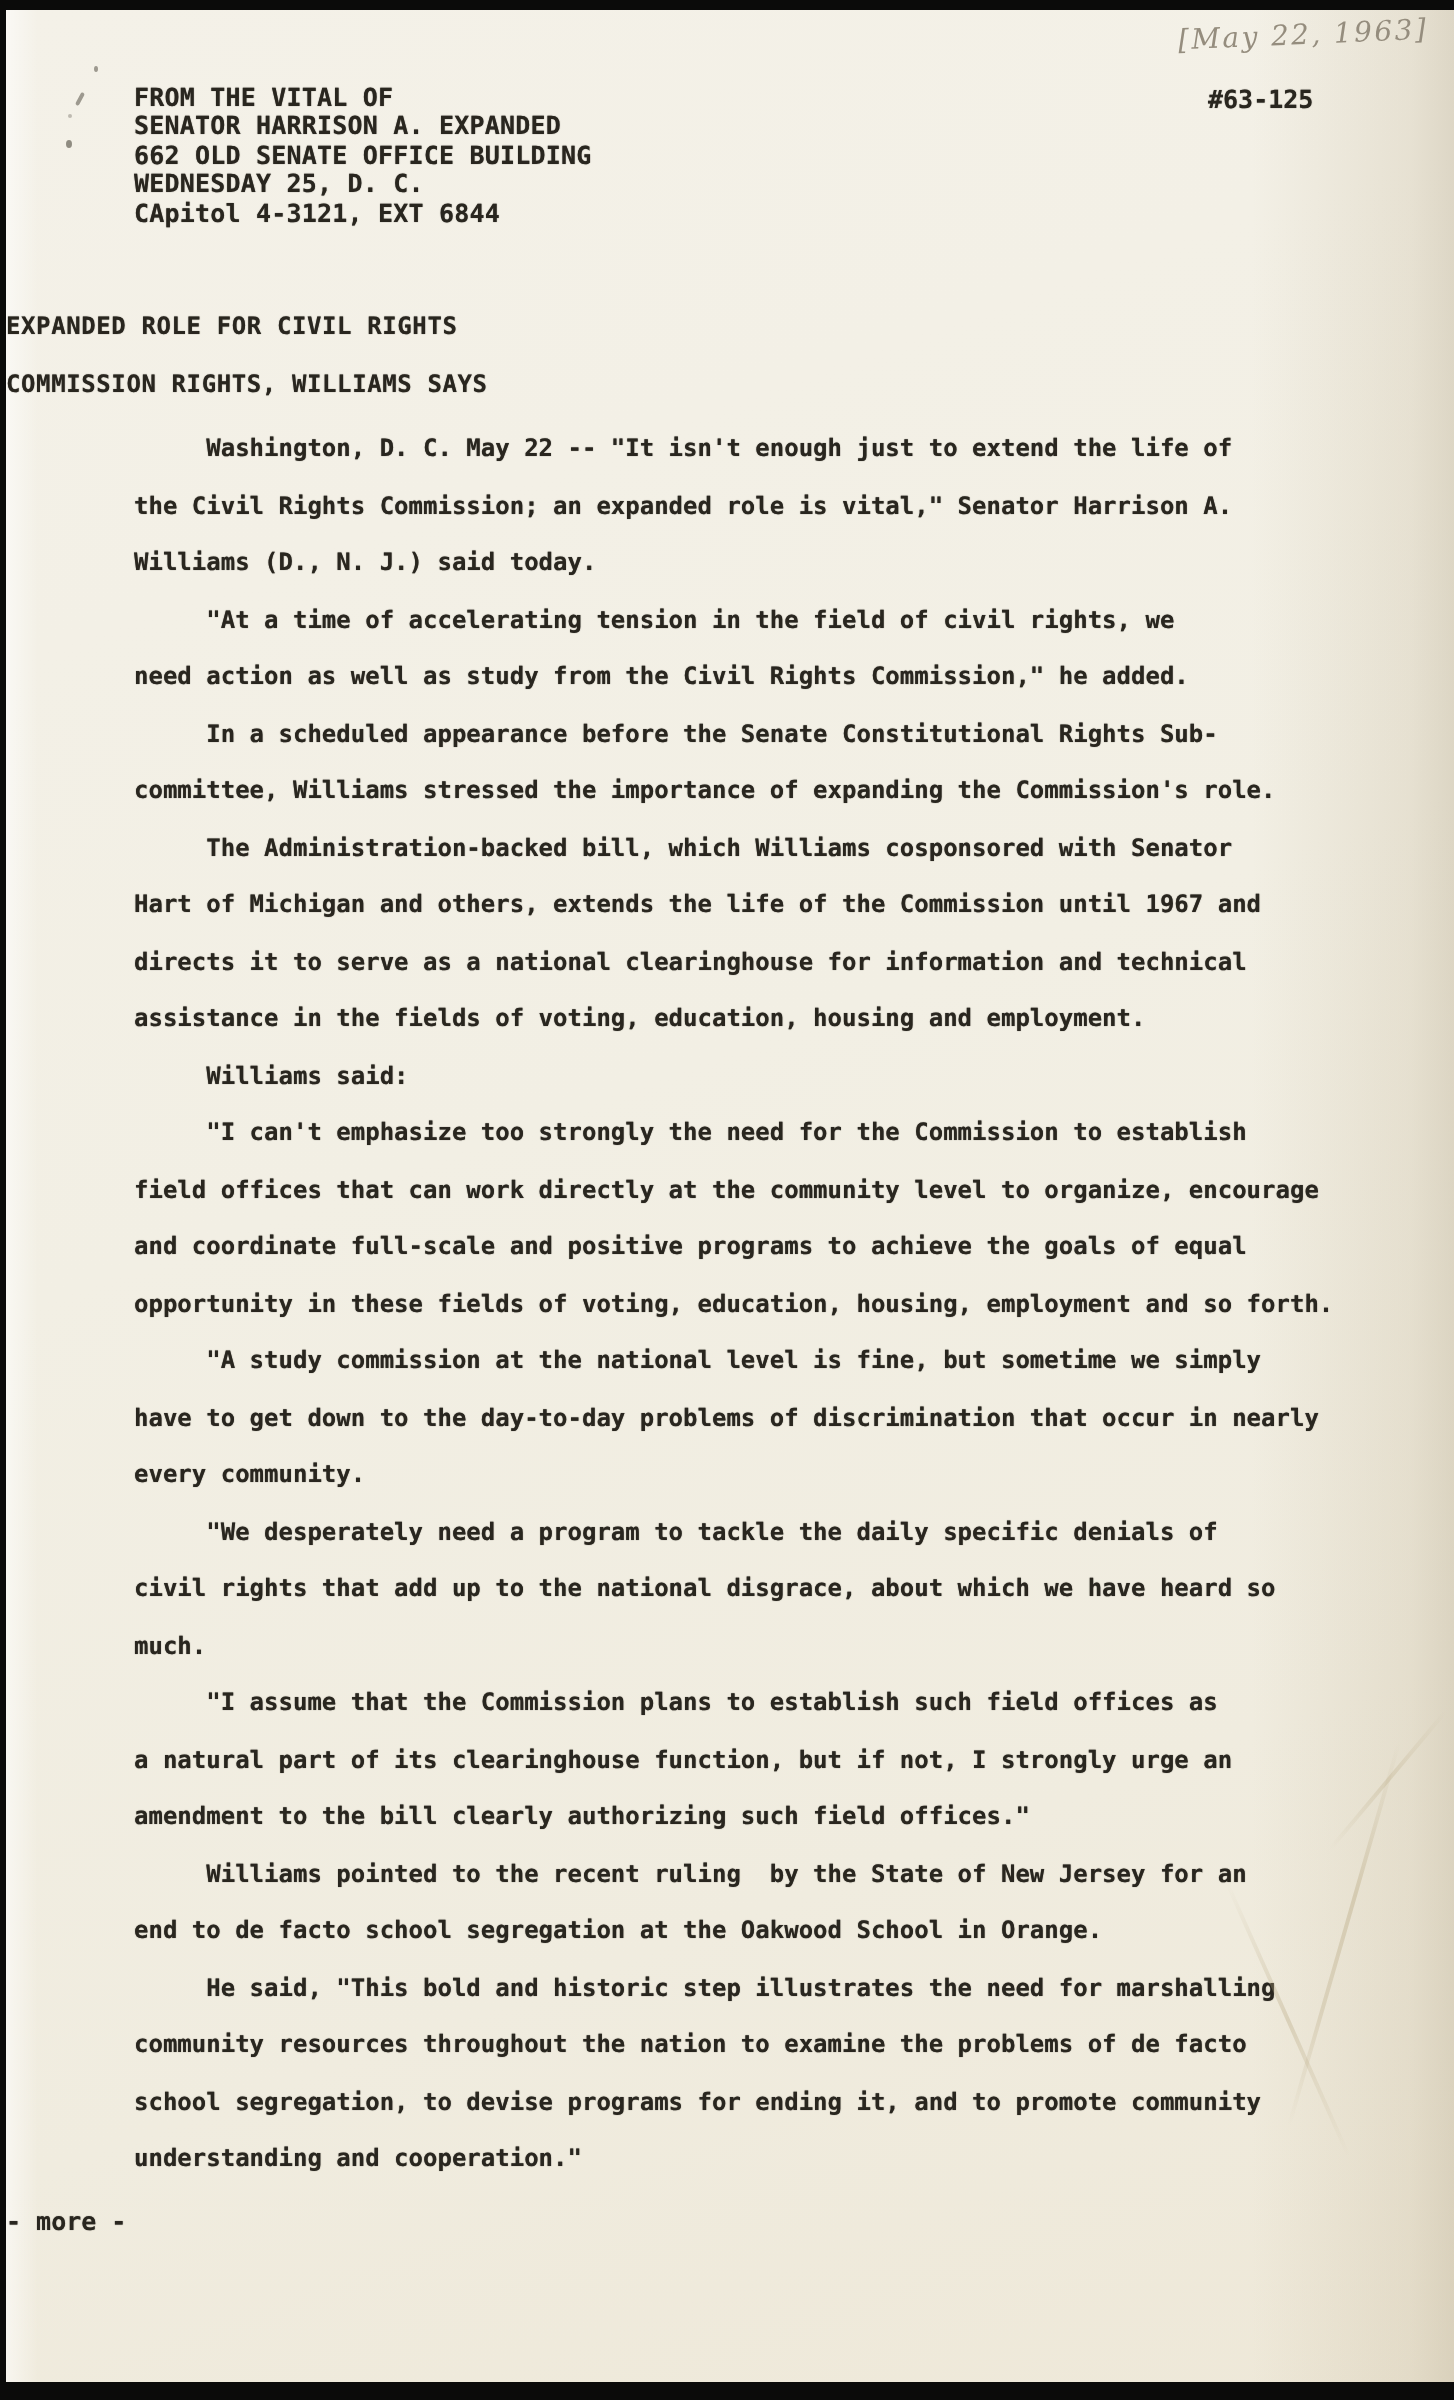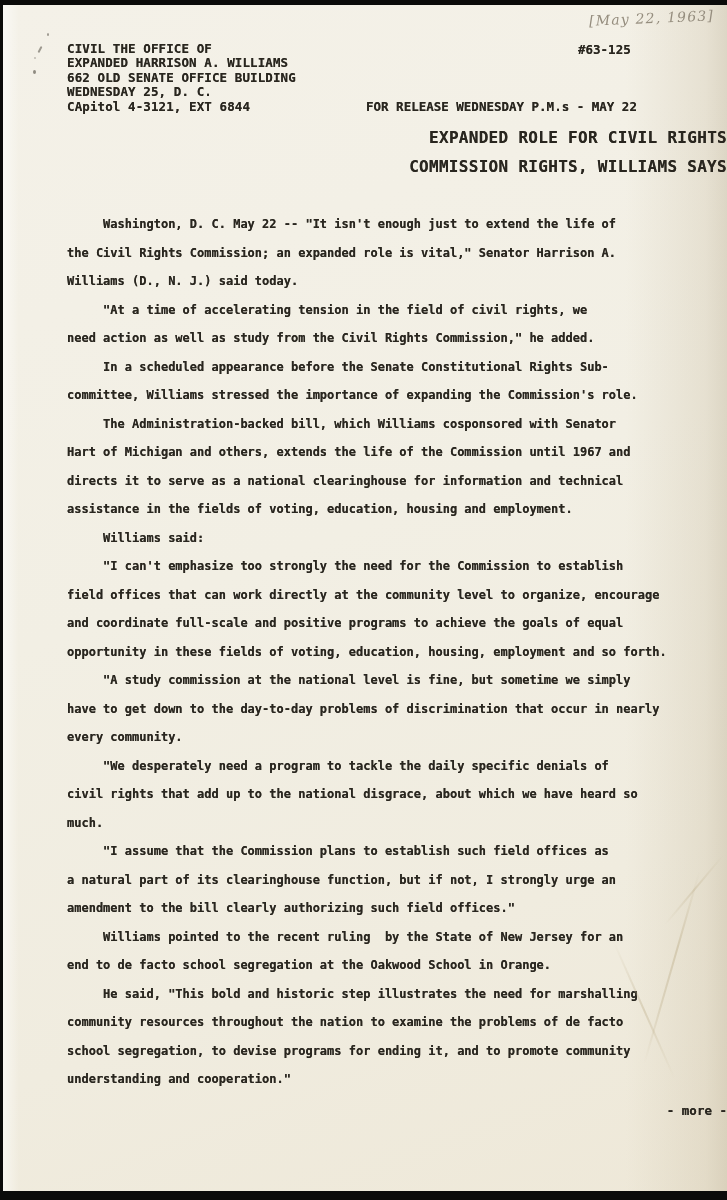--- a/index.html
+++ b/index.html
@@ -26,51 +26,51 @@
   .header-office {
     position: absolute;
     left: 64px; top: 37px;
     font-size: 12.5px;
     line-height: 14.4px;
     letter-spacing: 0.1px;
     white-space: pre;
   }
   .release-number {
     position: absolute;
-    left: 575px; top: 38px;
+    left: 601px; top: 38px;
     font-size: 12.5px;
     line-height: 14.4px;
   }
   .release-line {
     position: absolute;
     left: 363px; top: 95px;
     font-size: 12.5px;
     line-height: 14.4px;
   }
   .headline {
     position: absolute;
-    left: 0; top: 118px;
+    left: 0; top: 144px;
     width: 100%;
-    text-align: right;
-    font-size: 16px;
+    text-align: left;
+    font-size: 12px;
     line-height: 29px;
     letter-spacing: 0.3px;
   }
   .body-text {
     position: absolute;
     left: 64px; top: 205px;
     font-size: 12px;
     line-height: 28.5px;
     white-space: pre;
   }
   .more-indicator {
     position: absolute;
     left: 0; top: 1092px;
     width: 100%;
-    text-align: right;
+    text-align: left;
     font-size: 12.5px;
     line-height: 28px;
   }
   .handwritten {
     position: absolute;
     left: 586px; top: 5px;
     font-family: "DejaVu Serif", serif;
     font-style: italic;
     font-size: 14px;
     color: #958d7e;
@@ -105,25 +105,24 @@
 
 <div class="paper">
 
   <div class="handwritten">[May 22, 1963]</div>
 
   <div class="pencil-mark pm1"></div>
   <div class="pencil-mark pm2"></div>
   <div class="pencil-mark pm3"></div>
   <div class="pencil-mark pm4"></div>
 
-  <div class="header-office typw"><div>CIVIL THE OFFICE OF</div><div>EXPANDED HARRISON A. WILLIAMS</div><div>662 OLD SENATE OFFICE BUILDING</div><div>WEDNESDAY 25, D. C.</div><div>CApitol 4-3121, EXT 6844</div></div>
+  <div class="header-office typw"><div>FROM THE VITAL OF</div><div>SENATOR HARRISON A. EXPANDED</div><div>662 OLD SENATE OFFICE BUILDING</div><div>WEDNESDAY 25, D. C.</div><div>CApitol 4-3121, EXT 6844</div></div>
 
   <div class="release-number typw">#63-125</div>
 
-  <div class="release-line typw">FOR RELEASE WEDNESDAY P.M.s - MAY 22</div>
 
   <div class="headline typw">
     <div>EXPANDED ROLE FOR CIVIL RIGHTS</div>
     <div>COMMISSION RIGHTS, WILLIAMS SAYS</div>
   </div>
 
   <div class="body-text typw"><div>     Washington, D. C. May 22 -- "It isn't enough just to extend the life of</div><div>the Civil Rights Commission; an expanded role is vital," Senator Harrison A.</div><div>Williams (D., N. J.) said today.</div><div>     "At a time of accelerating tension in the field of civil rights, we</div><div>need action as well as study from the Civil Rights Commission," he added.</div><div>     In a scheduled appearance before the Senate Constitutional Rights Sub-</div><div>committee, Williams stressed the importance of expanding the Commission's role.</div><div>     The Administration-backed bill, which Williams cosponsored with Senator</div><div>Hart of Michigan and others, extends the life of the Commission until 1967 and</div><div>directs it to serve as a national clearinghouse for information and technical</div><div>assistance in the fields of voting, education, housing and employment.</div><div>     Williams said:</div><div>     "I can't emphasize too strongly the need for the Commission to establish</div><div>field offices that can work directly at the community level to organize, encourage</div><div>and coordinate full-scale and positive programs to achieve the goals of equal</div><div>opportunity in these fields of voting, education, housing, employment and so forth.</div><div>     "A study commission at the national level is fine, but sometime we simply</div><div>have to get down to the day-to-day problems of discrimination that occur in nearly</div><div>every community.</div><div>     "We desperately need a program to tackle the daily specific denials of</div><div>civil rights that add up to the national disgrace, about which we have heard so</div><div>much.</div><div>     "I assume that the Commission plans to establish such field offices as</div><div>a natural part of its clearinghouse function, but if not, I strongly urge an</div><div>amendment to the bill clearly authorizing such field offices."</div><div>     Williams pointed to the recent ruling  by the State of New Jersey for an</div><div>end to de facto school segregation at the Oakwood School in Orange.</div><div>     He said, "This bold and historic step illustrates the need for marshalling</div><div>community resources throughout the nation to examine the problems of de facto</div><div>school segregation, to devise programs for ending it, and to promote community</div><div>understanding and cooperation."</div></div>
 
   <div class="more-indicator typw">- more -</div>
 

